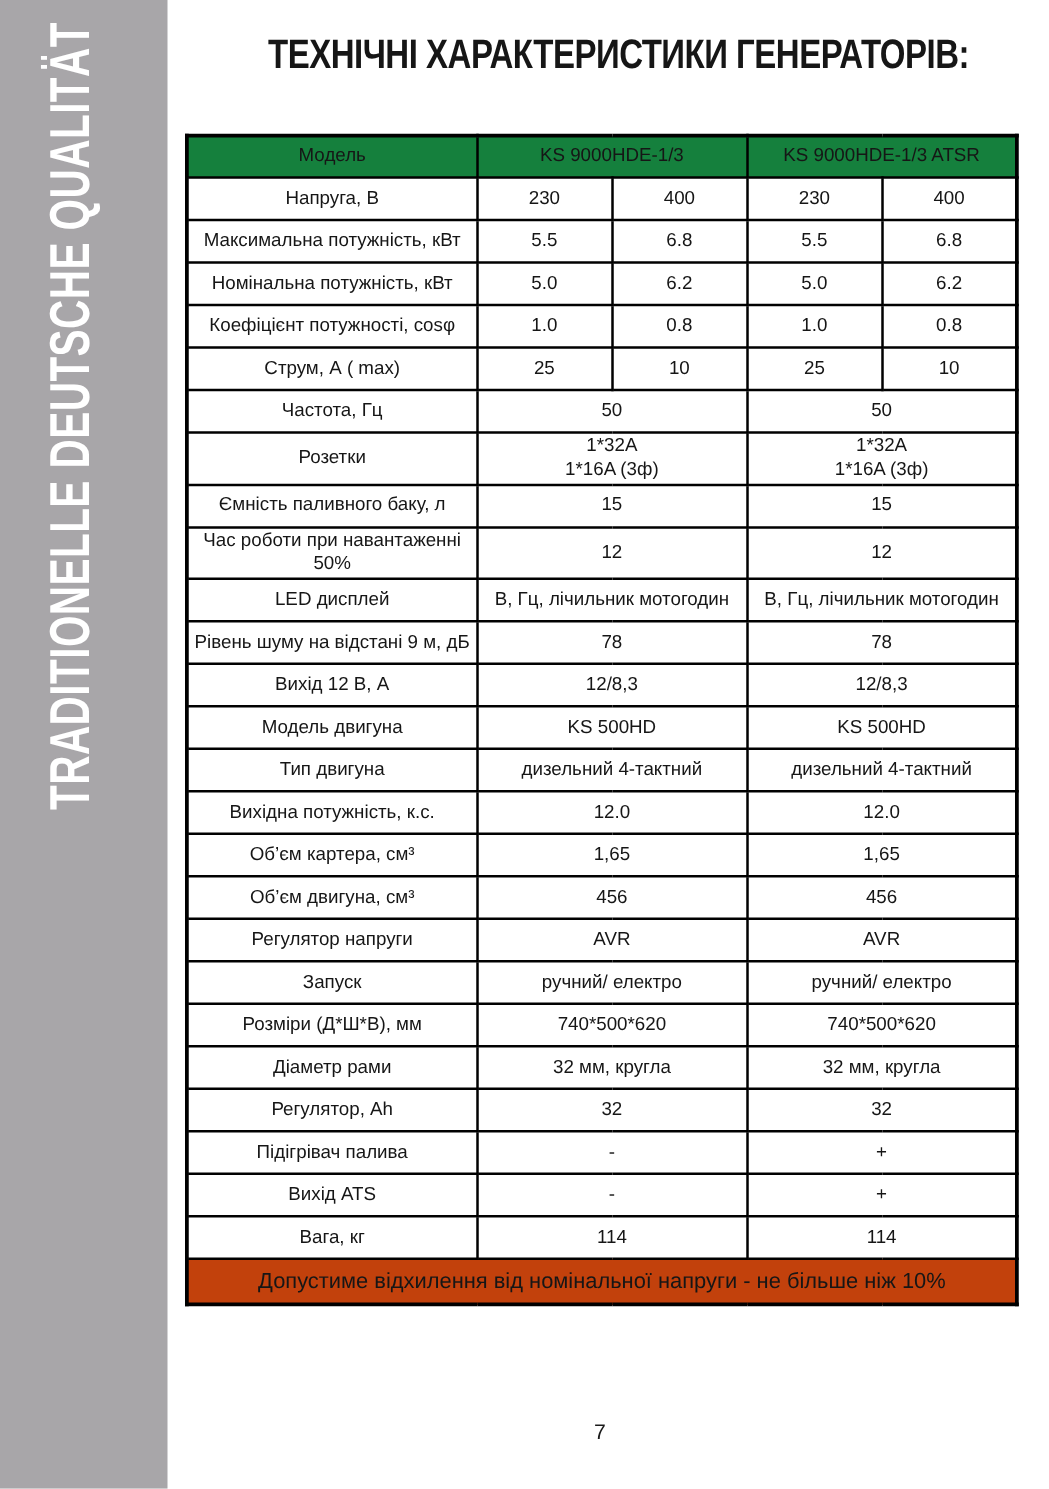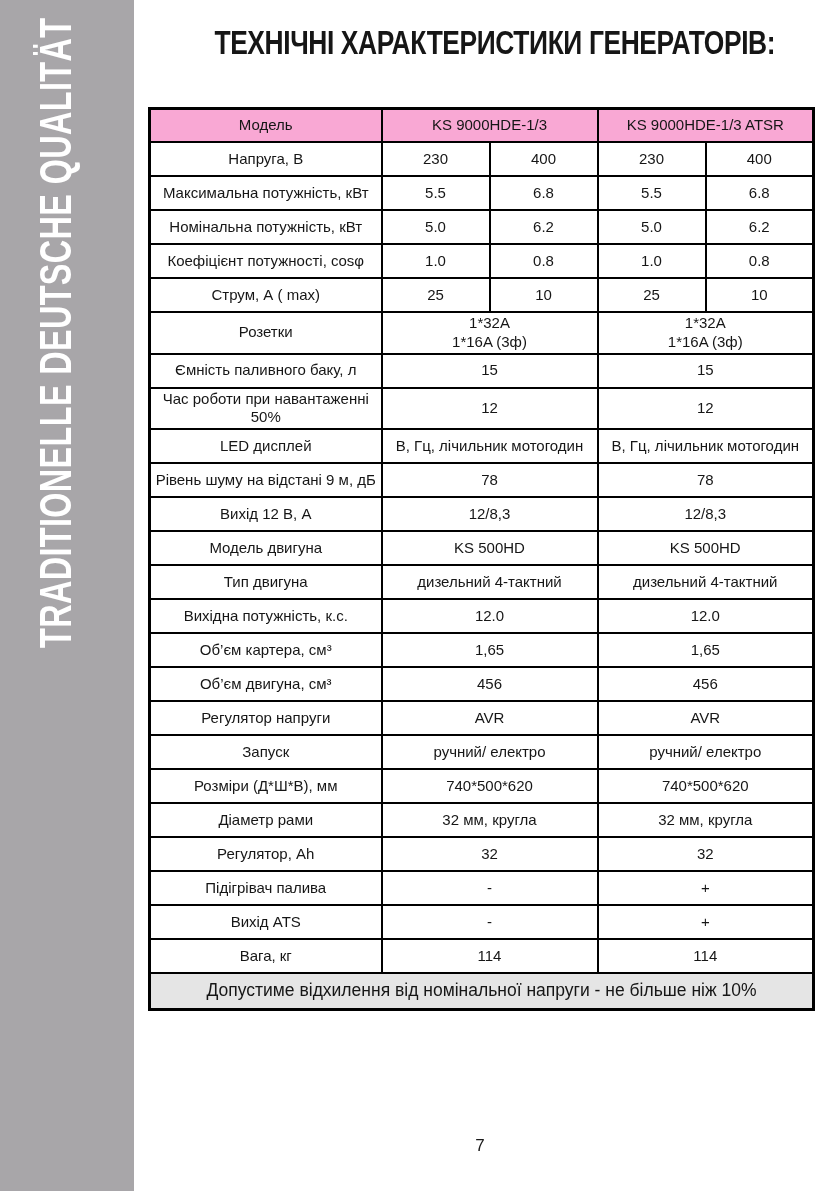--- a/index.html
+++ b/index.html
@@ -64,25 +64,25 @@
     text-align: center;
     vertical-align: middle;
     height: 30px;
     padding: 1px 4px;
     font-size: 15px;
     line-height: 1.25;
     white-space: pre-line;
     color: #161616;
   }
   .spec-table tr.header td {
-    background: #f9a8d4;
+    background: #15803d;
     height: 29px;
   }
   .spec-table tr.footer td {
-    background: #e5e5e5;
+    background: #c2410c;
     font-size: 17.5px;
     height: 32px;
   }
   .page-number {
     position: absolute;
     left: 148px;
     top: 1136px;
     width: 664px;
     text-align: center;
     font-size: 17px;
@@ -141,20 +141,25 @@
         <td colspan="1">0.8</td>
       </tr>
       <tr class="body">
         <td colspan="1">Струм, А ( max)</td>
         <td colspan="1">25</td>
         <td colspan="1">10</td>
         <td colspan="1">25</td>
         <td colspan="1">10</td>
       </tr>
       <tr class="body">
+        <td colspan="1">Частота, Гц</td>
+        <td colspan="2">50</td>
+        <td colspan="2">50</td>
+      </tr>
+      <tr class="body">
         <td colspan="1">Розетки</td>
         <td colspan="2">1*32A
 1*16A (3ф)</td>
         <td colspan="2">1*32A
 1*16A (3ф)</td>
       </tr>
       <tr class="body">
         <td colspan="1">Ємність паливного баку, л</td>
         <td colspan="2">15</td>
         <td colspan="2">15</td>

